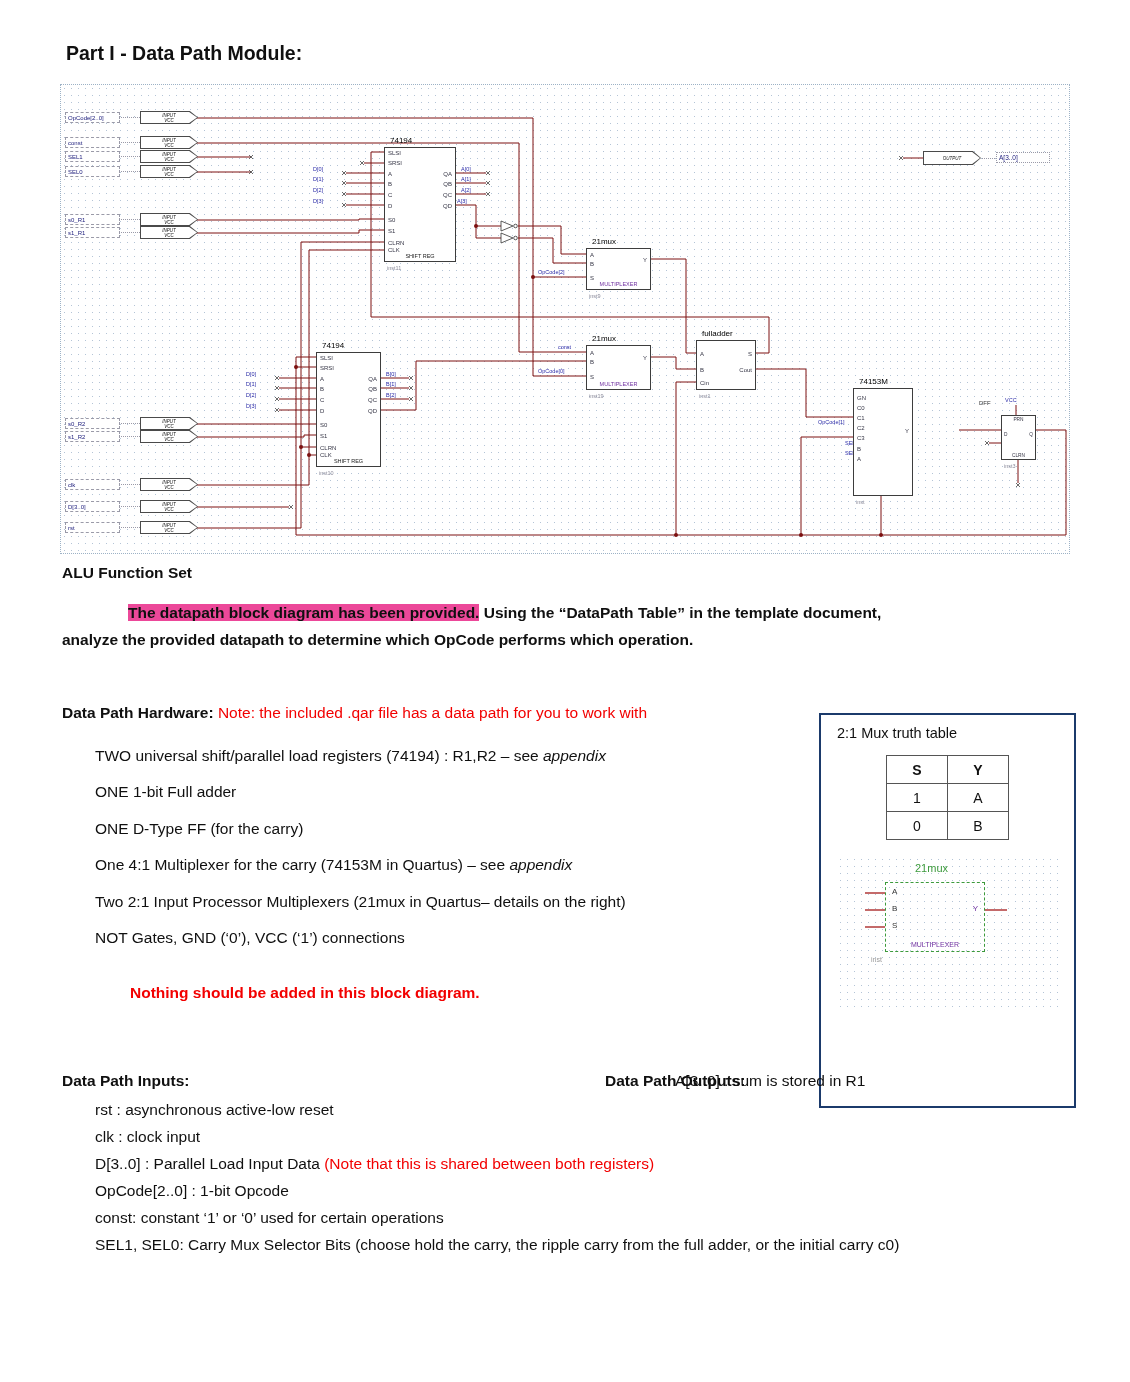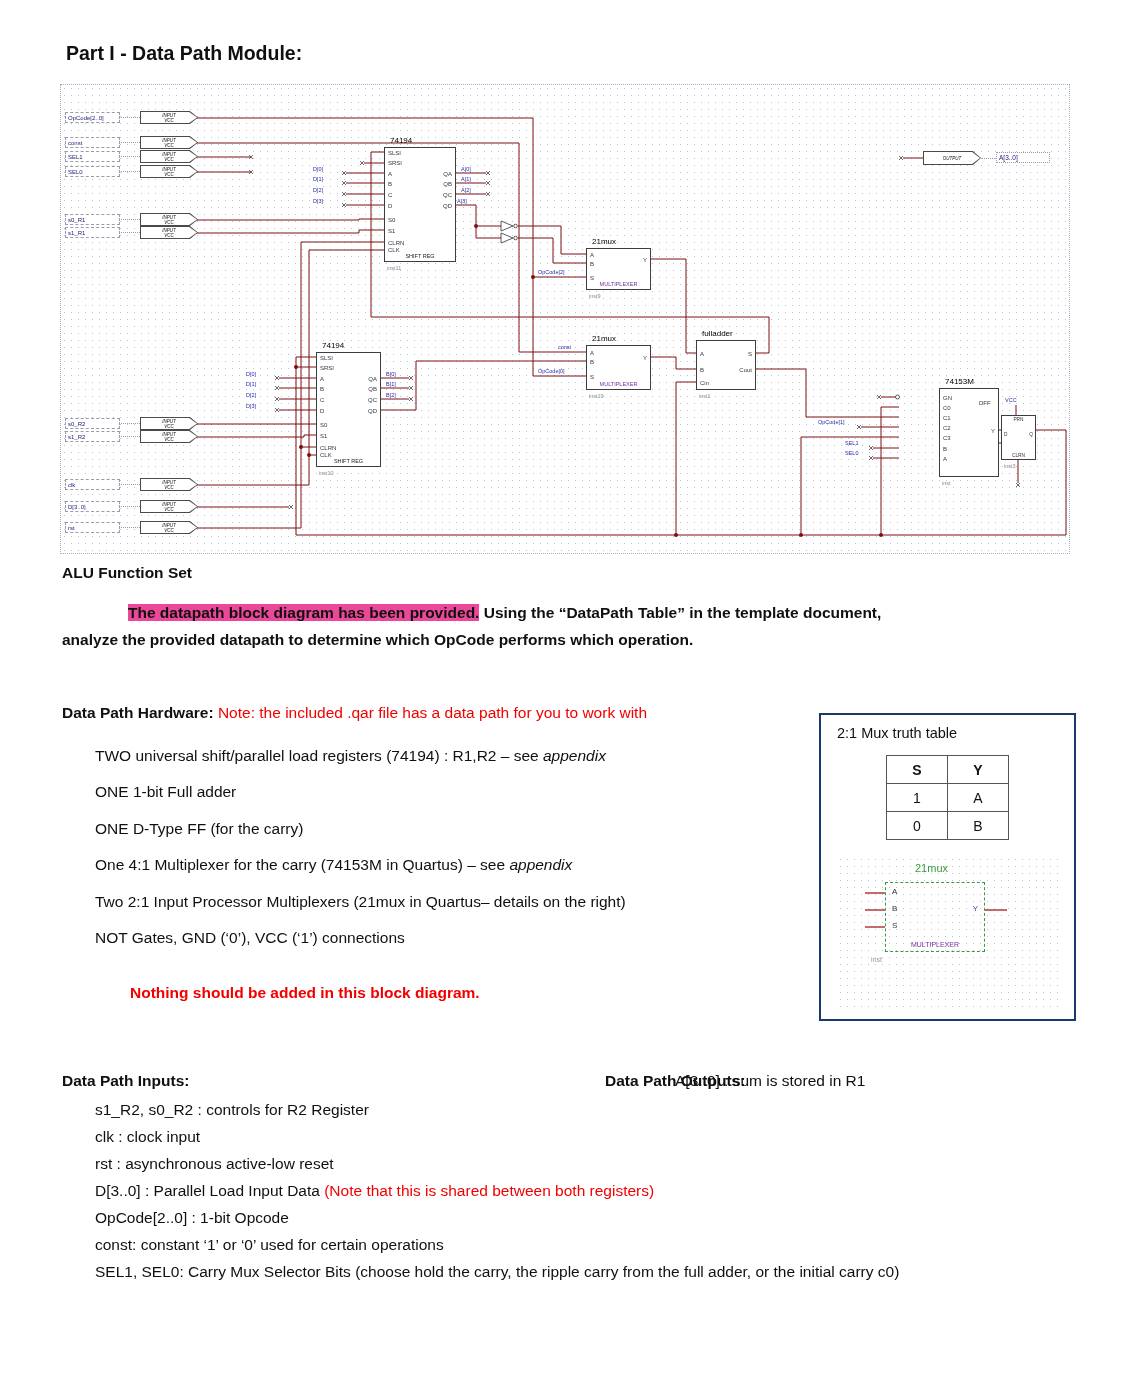--- a/index.html
+++ b/index.html
@@ -39,21 +39,21 @@
   .sechead{position:absolute;font-size:15.5px;font-weight:700;white-space:nowrap}
   .redtxt{color:#f20000}
   .introline{position:absolute;left:62px;width:1010px;font-size:15.5px;font-weight:700}
   .hl{background:#ec4899}
   .hwlist{position:absolute;left:95px;top:746px;font-size:15.5px}
   .hwlist .li{height:36.4px;line-height:20px;white-space:nowrap}
   .hwlist em{font-style:italic}
   .rednote{position:absolute;left:130px;font-size:15.5px;color:#f20000;font-weight:700;white-space:nowrap}
 
   
-  .panel{position:absolute;left:819px;top:713px;width:257px;height:308px;border:2px solid #1b3a6b;box-sizing:border-box;background:#fff}
+  .panel{position:absolute;left:819px;top:713px;width:257px;height:395px;border:2px solid #1b3a6b;box-sizing:border-box;background:#fff}
   .ptitle{margin:10px 0 0 16px;font-size:14.5px}
   .ttable{margin:14px auto 0;border-collapse:collapse}
   .ttable th,.ttable td{border:1px solid #555;width:58px;height:25px;text-align:center;font-size:14px;font-weight:400}
   .ttable th{font-weight:700}
   .pmuxarea{position:relative;margin:16px 0 0 16px;width:222px;height:152px;
     background-image:radial-gradient(circle,rgba(90,125,165,.45) .7px,transparent .8px);background-size:7px 7px}
   .pmuxtitle{position:absolute;left:78px;top:6px;color:#3c9a3c;font-size:11px}
   .pmuxbox{position:absolute;left:48px;top:26px;width:100px;height:70px;border:1.5px dashed #3c9a3c;box-sizing:border-box}
   .pmpin{position:absolute;left:6px;font-size:8px;color:#333}
   .pmout{position:absolute;right:6px;top:21px;font-size:8px;color:#7030a0}
@@ -373,21 +373,21 @@
     <div class="block" style="left:635px;top:255px;width:60px;height:50px">
       <span class="btitle">fulladder</span>
       <span class="pin l" style="top:10px">A</span>
       <span class="pin l" style="top:26px">B</span>
       <span class="pin l" style="top:39px">Cin</span>
       <span class="pin r" style="top:10px">S</span>
       <span class="pin r" style="top:26px">Cout</span>
       <span class="binst">inst1</span>
     </div>
 
-    <div class="block" style="left:878px;top:303px;width:60px;height:89px">
+    <div class="block" style="left:792px;top:303px;width:60px;height:108px">
       <span class="btitle">74153M</span>
       <span class="pin l" style="top:6px">GN</span>
       <span class="pin l" style="top:16px">C0</span>
       <span class="pin l" style="top:26px">C1</span>
       <span class="pin l" style="top:36px">C2</span>
       <span class="pin l" style="top:46px">C3</span>
       <span class="pin l" style="top:57px">B</span>
       <span class="pin l" style="top:67px">A</span>
       <span class="pin r" style="top:39px">Y</span>
       <span class="binst">inst</span>
@@ -458,22 +458,21 @@
       <span class="pstub" style="left:28px;top:70px;width:20px"></span>
       <span class="pstub" style="left:148px;top:53px;width:22px"></span>
     </div>
   </div>
 
   <div class="sechead" style="left:62px;top:1072px">Data Path Inputs:</div>
   <div class="sechead" style="left:605px;top:1072px">Data Path Outputs:</div>
   <div class="outline">A[3..0] : sum is stored in R1</div>
 
   <div class="iolines">
-    <div class="ln"><span>s1_R2, s0_R2 : controls for R2 Register</span><span class="redtxt"></span></div>
+    <div class="ln"><span>rst : asynchronous active-low reset</span><span class="redtxt"></span></div>
     <div class="ln"><span>clk : clock input</span><span class="redtxt"></span></div>
-    <div class="ln"><span>rst : asynchronous active-low reset</span><span class="redtxt"></span></div>
     <div class="ln"><span>D[3..0] : Parallel Load Input Data </span><span class="redtxt">(Note that this is shared between both registers)</span></div>
     <div class="ln"><span>OpCode[2..0]  :  1-bit Opcode</span><span class="redtxt"></span></div>
     <div class="ln"><span>const: constant ‘1’ or ‘0’ used for certain operations</span><span class="redtxt"></span></div>
     <div class="ln"><span>SEL1, SEL0: Carry Mux Selector Bits (choose hold the carry, the ripple carry from the full adder, or the initial carry c0)</span><span class="redtxt"></span></div>
   </div>
 
 </div>
 
 </body></html>

